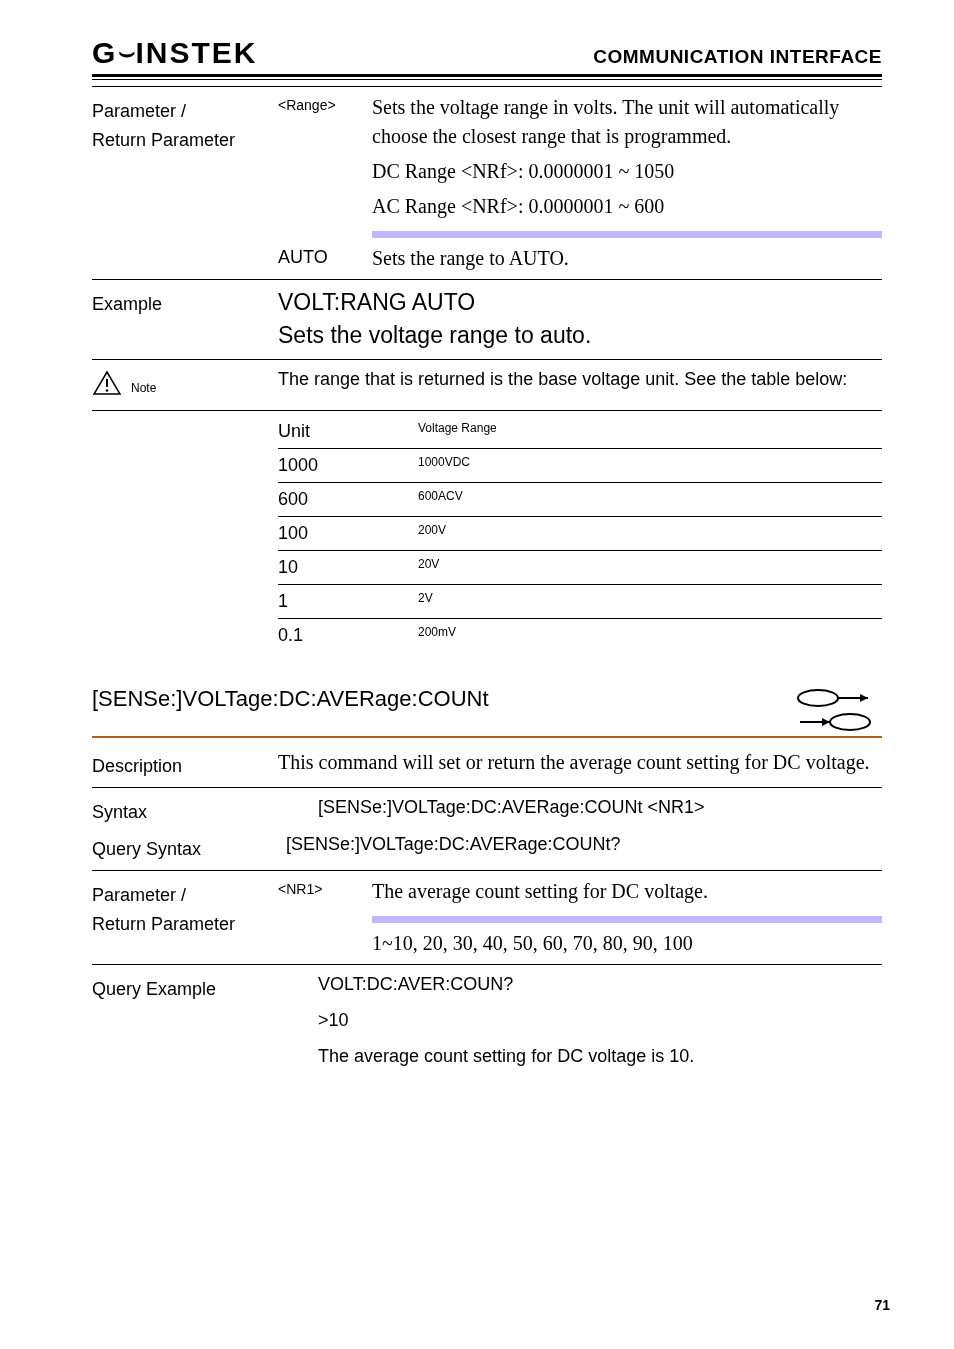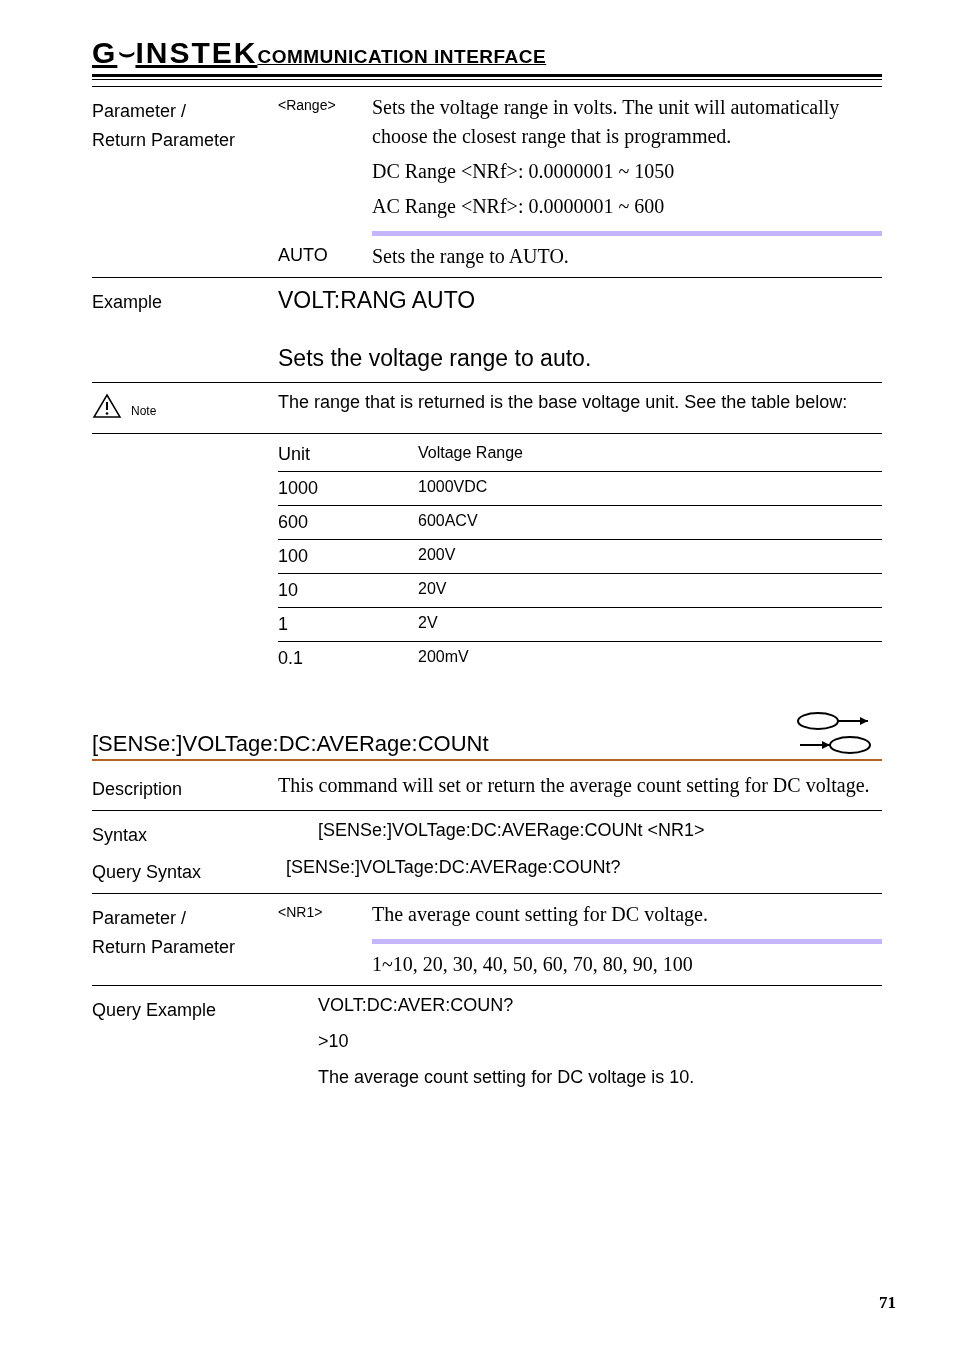--- a/index.html
+++ b/index.html
@@ -7,23 +7,23 @@
     width: 954px;
     height: 1349px;
     background: #fff;
     font-family: Arial, Helvetica, sans-serif;
     color: #000;
     padding: 38px 72px 0 92px;
     position: relative;
   }
   .top-row {
     display: flex;
+    justify-content: space-between;
     align-items: flex-end;
     padding-bottom: 4px;
-    text-decoration: underline;
   }
   .logo {
     font-family: Arial, sans-serif;
     font-weight: 900;
     font-size: 30px;
     letter-spacing: 2px;
     line-height: 1;
     display: flex;
     align-items: center;
   }
@@ -75,21 +75,21 @@
   .rcol {
     flex: 1;
     font-family: "Palatino Linotype", Palatino, serif;
     font-size: 20px;
     line-height: 1.45;
   }
   .rcol .sans {
     font-family: "Trebuchet MS", Arial, sans-serif;
     font-size: 18px;
   }
-  .subrow-sep { border-top: 5px solid #c4b5fd; margin-top: 10px; padding-top: 6px; }
+  .subrow-sep { border-top: 7px solid #c4b5fd; margin-top: 10px; padding-top: 6px; }
 
   .note-icon {
     display: inline-block;
     vertical-align: middle;
     margin-right: 4px;
   }
   .note-label {
     font-family: "Trebuchet MS", Arial, sans-serif;
     font-size: 12px;
   }
@@ -106,46 +106,46 @@
   .vr-row.header { border-bottom: 1px solid #000; justify-content: center; }
   .vr-row.last { border-bottom: none; }
   .vr-c1 {
     flex: 0 0 140px;
     font-family: "Trebuchet MS", Arial, sans-serif;
     font-size: 18px;
   }
   .vr-c2 {
     flex: 1;
     font-family: "Trebuchet MS", Arial, sans-serif;
-    font-size: 16px;
+    font-size: 12px;
   }
 
   .cmd-heading-wrap {
     display: flex;
     justify-content: space-between;
-    align-items: flex-end;
+    align-items: flex-start;
     margin-top: 34px;
   }
   .cmd-heading {
     font-family: "Trebuchet MS", Arial, sans-serif;
     font-size: 22px;
   }
   .accent-rule {
     height: 2px;
     background: #b35f1e;
     margin-top: 2px;
   }
 
   .page-num {
     position: absolute;
     bottom: 36px;
-    right: 58px;
-    font-family: Liberation Serif, serif;
+    right: 64px;
+    font-family: Liberation Sans, sans-serif;
     font-weight: bold;
-    font-size: 17px;
+    font-size: 14px;
   }
 
   .arrow-icons svg { display: block; }
 
   .stacked-desc .line { margin-top: 6px; }
   .stacked-desc .line:first-child { margin-top: 0; }
 </style>
 </head>
 <body>
 
@@ -172,21 +172,21 @@
       <div style="flex:0 0 94px; margin-left:-94px;" class="sans">AUTO</div>
       <div>Sets the range to AUTO.</div>
     </div>
   </div>
 </div>
 
 <div class="row">
   <div class="lcol">Example</div>
   <div class="rcol" style="font-family:'Trebuchet MS',Arial,sans-serif; font-size:23px;">
     <div>VOLT:RANG AUTO</div>
-    <div style="margin-top:25px;">Sets the voltage range to auto.</div>
+    <div style="margin-top:0;">Sets the voltage range to auto.</div>
   </div>
 </div>
 
 <div class="row">
   <div class="lcol">
     <span class="note-icon">
       <svg width="30" height="26" viewBox="0 0 30 26">
         <polygon points="15,2 28,24 2,24" fill="none" stroke="#000" stroke-width="1.5"></polygon>
         <line x1="15" y1="9" x2="15" y2="17" stroke="#000" stroke-width="2"></line>
         <circle cx="15" cy="20.5" r="1.3" fill="#000"></circle>

